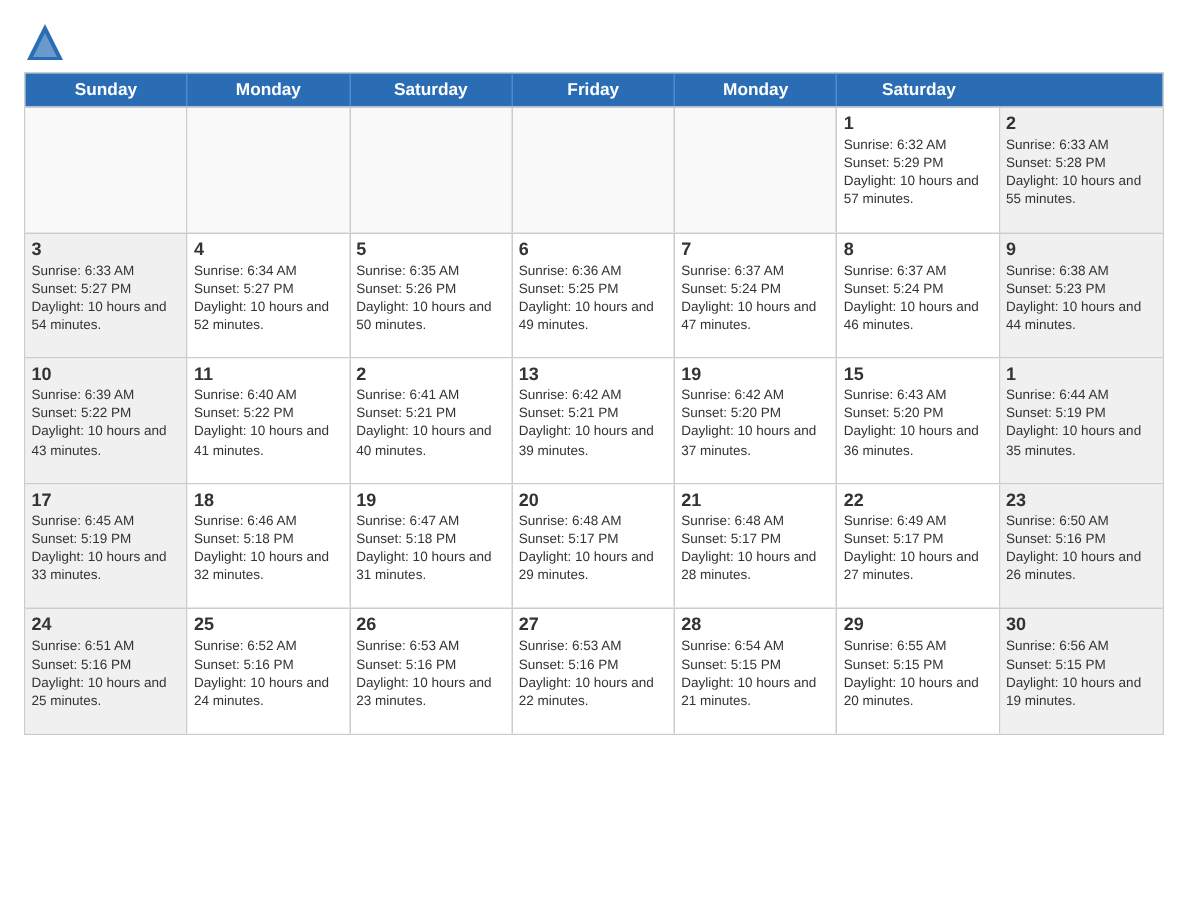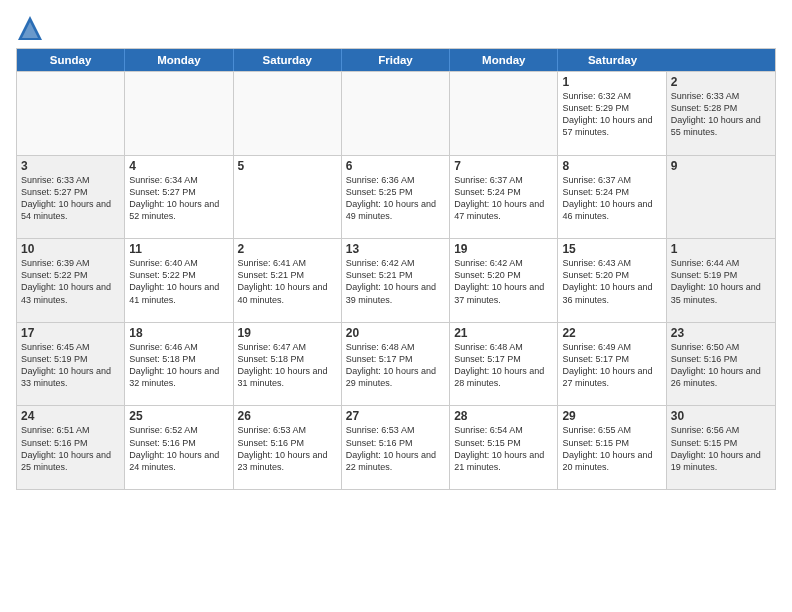--- a/index.html
+++ b/index.html
@@ -158,35 +158,37 @@
           <div class="cal-cell shaded">
             <span class="day-num">3</span>
             <div class="cell-detail">Sunrise: 6:33 AM<br>Sunset: 5:27 PM<br>Daylight: 10 hours and 54 minutes.</div>
           </div>
           <div class="cal-cell">
             <span class="day-num">4</span>
             <div class="cell-detail">Sunrise: 6:34 AM<br>Sunset: 5:27 PM<br>Daylight: 10 hours and 52 minutes.</div>
           </div>
           <div class="cal-cell">
             <span class="day-num">5</span>
+            <div class="cell-detail">Sunrise: 6:35 AM<br>Sunset: 5:26 PM<br>Daylight: 10 hours and 50 minutes.</div>
           </div>
           <div class="cal-cell">
             <span class="day-num">6</span>
             <div class="cell-detail">Sunrise: 6:36 AM<br>Sunset: 5:25 PM<br>Daylight: 10 hours and 49 minutes.</div>
           </div>
           <div class="cal-cell">
             <span class="day-num">7</span>
             <div class="cell-detail">Sunrise: 6:37 AM<br>Sunset: 5:24 PM<br>Daylight: 10 hours and 47 minutes.</div>
           </div>
           <div class="cal-cell">
             <span class="day-num">8</span>
             <div class="cell-detail">Sunrise: 6:37 AM<br>Sunset: 5:24 PM<br>Daylight: 10 hours and 46 minutes.</div>
           </div>
           <div class="cal-cell shaded">
             <span class="day-num">9</span>
+            <div class="cell-detail">Sunrise: 6:38 AM<br>Sunset: 5:23 PM<br>Daylight: 10 hours and 44 minutes.</div>
           </div>
         </div>
         <div class="cal-row">
           <div class="cal-cell shaded">
             <span class="day-num">10</span>
             <div class="cell-detail">Sunrise: 6:39 AM<br>Sunset: 5:22 PM<br>Daylight: 10 hours and 43 minutes.</div>
           </div>
           <div class="cal-cell">
             <span class="day-num">11</span>
             <div class="cell-detail">Sunrise: 6:40 AM<br>Sunset: 5:22 PM<br>Daylight: 10 hours and 41 minutes.</div>

